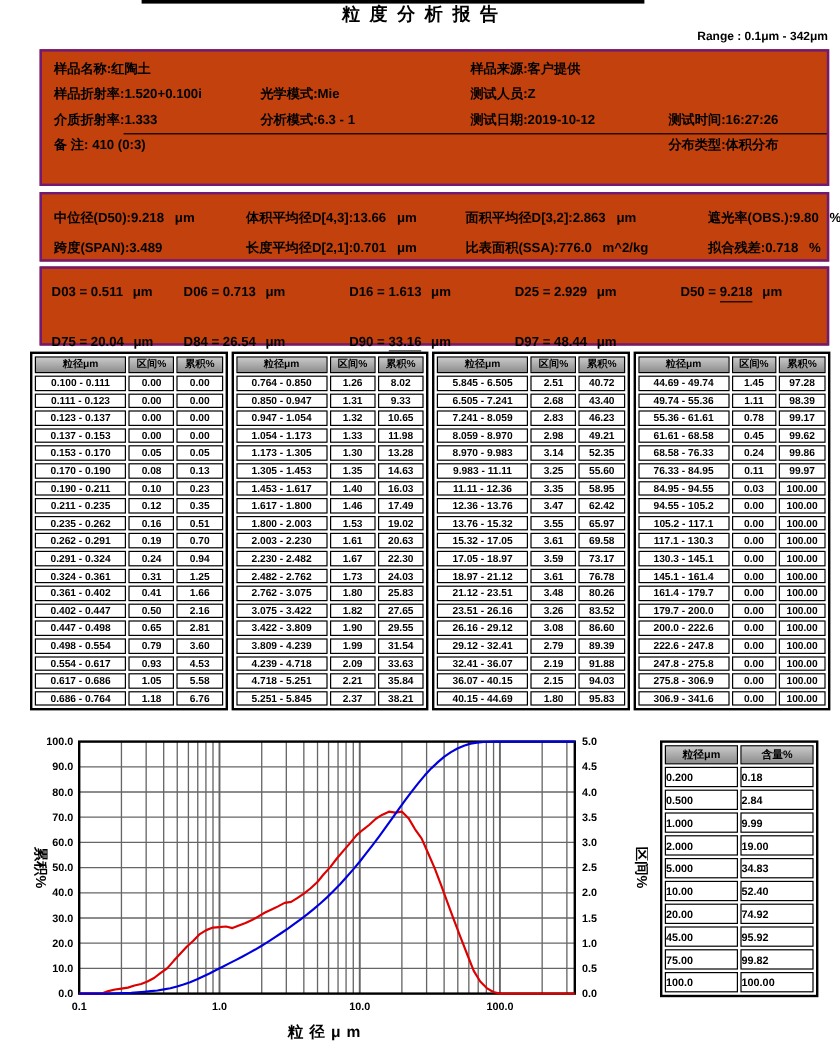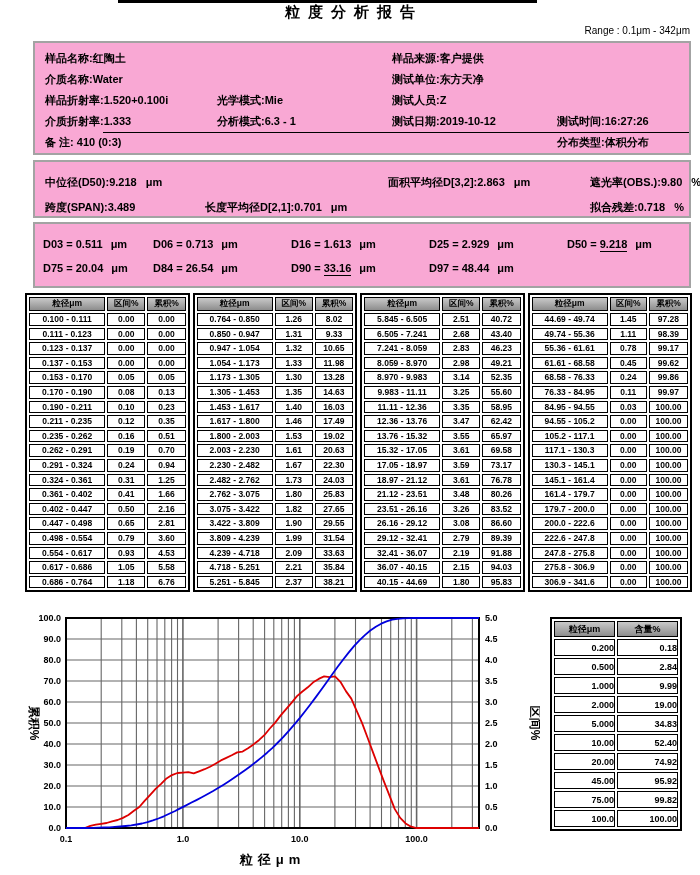--- a/index.html
+++ b/index.html
@@ -1,62 +1,58 @@
 <!DOCTYPE html>
 <html><head>
 <meta charset="utf-8">
 <style>
   html,body{margin:0;padding:0}
   body{width:700px;height:875px;position:relative;overflow:hidden;background:#fff;color:#000;
        font-family:"Liberation Sans","DejaVu Sans",sans-serif;}
   .abs{position:absolute}
   #top-rule{left:118px;top:0;width:419px;height:3px;background:#000}
   #title{left:0;top:3px;width:100%;text-align:center;font-size:15px;font-weight:bold;letter-spacing:8px;padding-left:8px;box-sizing:border-box}
-  #range{top:25px;right:10px;font-size:10px;font-weight:normal}
-  .box{border:2px solid #a3a3a3;box-sizing:border-box;background:#f9a8d4}
+  #range{top:25px;right:10px;font-size:10px;font-weight:bold}
+  .box{border:2px solid #701a75;box-sizing:border-box;background:#c2410c}
   #box1{left:33px;top:41px;width:658px;height:114px;padding:5px 8px 0 10px;font-size:11px;font-weight:bold}
   .irow{display:grid;grid-template-columns:172px 175px 165px 1fr;height:21px;line-height:21px;white-space:nowrap}
   .gc1{grid-column:1}.gc2{grid-column:2}.gc3{grid-column:3}.gc4{grid-column:4}.gc14{grid-column:1/3}
   #remarks-row{position:relative}
   #remarks-row::before{content:"";position:absolute;left:58px;right:-8px;top:0;border-top:1.5px solid #000}
   #box2{left:33px;top:160px;width:658px;height:58px;padding:8px 0 0 10px;font-size:11px;font-weight:bold}
   .srow{display:grid;grid-template-columns:160px 183px 202px 1fr;height:25px;line-height:25px;white-space:nowrap}
   .sunit{margin-left:9px}
   #box3{left:33px;top:222px;width:658px;height:66px;padding:10px 0 0 8px;font-size:11px;font-weight:bold}
-  #dvgrid{display:grid;grid-template-columns:110px 138px 138px 138px 1fr;row-gap:4px}
+  #dvgrid{display:grid;grid-template-columns:110px 138px 138px 138px 1fr;row-gap:21px}
   .dv{height:20px;line-height:20px;white-space:nowrap}
   .dv .u{border-bottom:1.5px solid #000;padding-bottom:1px}
   .dunit{margin-left:8px}
   #bins{left:25px;top:293px;width:667px;display:flex;gap:3px}
   table.bin-group{border-collapse:separate;border-spacing:2px;border:2px solid #000;table-layout:fixed;flex:1;background:#fff}
   table.bin-group th{background:linear-gradient(180deg,#c9c9c9,#8d8d8d);border:1px solid #000;font-size:8.5px;font-weight:bold;height:11px;padding:0;text-align:center;white-space:nowrap;overflow:hidden}
   table.bin-group td{border:1px solid #000;font-size:8.5px;font-weight:bold;height:10.6px;line-height:1;padding:0;text-align:center;white-space:nowrap;overflow:hidden}
   table.bin-group .cw{width:50%}
   #chart{left:0;top:595px;width:540px;height:280px}
   #rtable{left:550px;top:617px;width:132px}
   #rtable table{width:100%;border-collapse:separate;border-spacing:2px;border:2px solid #000;table-layout:fixed;background:#fff}
   #rtable th{background:linear-gradient(180deg,#c9c9c9,#8d8d8d);border:1px solid #000;font-size:9px;font-weight:bold;height:14px;padding:0;text-align:center}
-  #rtable td{border:1px solid #000;font-size:9px;font-weight:bold;height:15px;padding:0;text-align:right}
+  #rtable td{border:1px solid #000;font-size:9px;font-weight:bold;height:15px;padding:0;text-align:left}
   svg text{font-family:"Liberation Sans","DejaVu Sans",sans-serif}
 </style>
 </head>
 <body>
 
 <div id="top-rule" class="abs"></div>
 <div id="title" class="abs">粒度分析报告</div>
 <div id="range" class="abs">Range : 0.1μm - 342μm</div>
 
 <div id="box1" class="abs box">
   <div class="irow">
     <span class="gc1">样品名称:红陶土</span>
     <span class="gc3">样品来源:客户提供</span>
-  </div>
-  <div class="irow">
-    <span class="gc1">介质名称:Water</span>
-    <span class="gc3">测试单位:东方天净</span>
   </div>
   <div class="irow">
     <span class="gc1">样品折射率:1.520+0.100i</span>
     <span class="gc2">光学模式:Mie</span>
     <span class="gc3">测试人员:Z</span>
   </div>
   <div class="irow">
     <span class="gc1">介质折射率:1.333</span>
     <span class="gc2">分析模式:6.3 - 1</span>
     <span class="gc3">测试日期:2019-10-12</span>
@@ -64,26 +60,28 @@
   </div>
   <div class="irow" id="remarks-row">
     <span class="gc14">备 注:  410  (0:3)</span>
     <span class="gc4">分布类型:体积分布</span>
   </div>
 </div>
 
 <div id="box2" class="abs box">
   <div class="srow">
     <span class="gc1"><span>中位径(D50):</span><span>9.218</span><span class="sunit">μm</span></span>
+    <span class="gc2"><span>体积平均径D[4,3]:</span><span>13.66</span><span class="sunit">μm</span></span>
     <span class="gc3"><span>面积平均径D[3,2]:</span><span>2.863</span><span class="sunit">μm</span></span>
     <span class="gc4"><span>遮光率(OBS.):</span><span>9.80</span><span class="sunit">%</span></span>
   </div>
   <div class="srow">
     <span class="gc1"><span>跨度(SPAN):</span><span>3.489</span><span class="sunit"></span></span>
     <span class="gc2"><span>长度平均径D[2,1]:</span><span>0.701</span><span class="sunit">μm</span></span>
+    <span class="gc3"><span>比表面积(SSA):</span><span>776.0</span><span class="sunit">m^2/kg</span></span>
     <span class="gc4"><span>拟合残差:</span><span>0.718</span><span class="sunit">%</span></span>
   </div>
 </div>
 
 <div id="box3" class="abs box">
   <div id="dvgrid">
       <div class="dv"><span>D03 = </span><span class="">0.511</span><span class="dunit">μm</span></div>
       <div class="dv"><span>D06 = </span><span class="">0.713</span><span class="dunit">μm</span></div>
       <div class="dv"><span>D16 = </span><span class="">1.613</span><span class="dunit">μm</span></div>
       <div class="dv"><span>D25 = </span><span class="">2.929</span><span class="dunit">μm</span></div>

